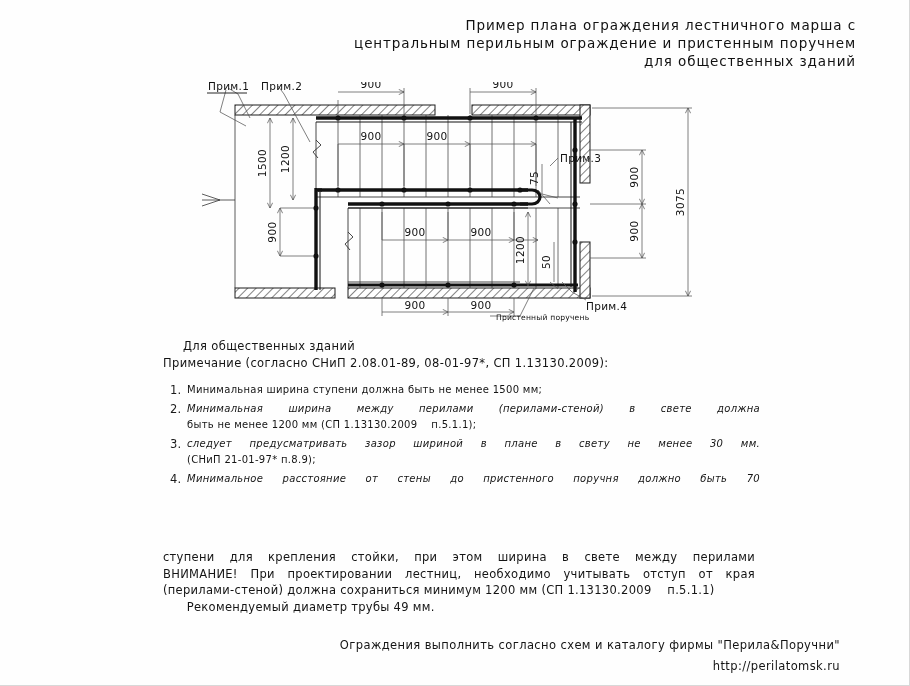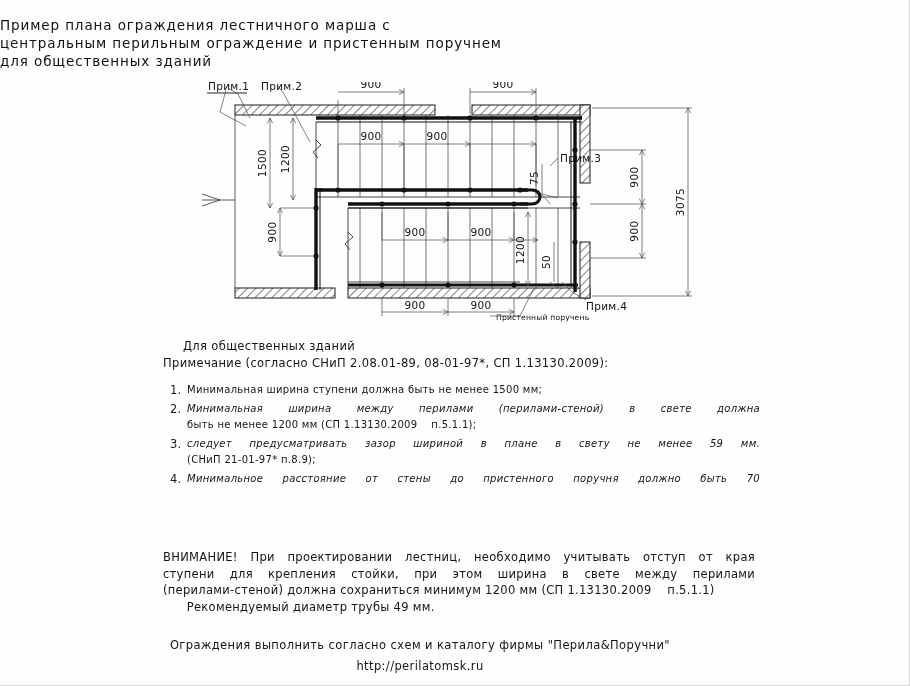--- a/index.html
+++ b/index.html
@@ -22,21 +22,21 @@
     border-right: 1px solid #d8d8d8;
     border-bottom: 1px solid #d8d8d8;
   }
 
   
   .title-block {
     position: absolute;
     top: 16px;
     left: 0;
     width: 856px;
-    text-align: left;
+    text-align: right;
   }
   .title-line {
     font-size: 13.5px;
     letter-spacing: 0.9px;
     line-height: 18px;
     white-space: nowrap;
     color: #111;
   }
 
   
@@ -115,21 +115,21 @@
     white-space: normal;
     text-align: justify;
     text-align-last: justify;
   }
 
   #footer {
     position: absolute;
     left: 0;
     top: 635px;
     width: 840px;
-    text-align: center;
+    text-align: right;
   }
   #footer .ln {
     font-size: 11.5px;
     line-height: 21px;
     letter-spacing: 0.4px;
     color: #141414;
     white-space: nowrap;
   }
 
   
@@ -449,37 +449,37 @@
       <div class="num-label">2.</div>
       <div class="num-body">
         <div class="ln justified">Минимальная ширина между перилами (перилами-стеной) в свете должна</div>
         <div class="ln">быть не менее 1200 мм (СП 1.13130.2009    п.5.1.1);</div>
       </div>
     </div>
 
     <div class="num-item">
       <div class="num-label">3.</div>
       <div class="num-body">
-        <div class="ln justified">следует предусматривать зазор шириной в плане в свету не менее 59 мм.</div>
+        <div class="ln justified">следует предусматривать зазор шириной в плане в свету не менее 30 мм.</div>
         <div class="ln">(СНиП 21-01-97* п.8.9);</div>
       </div>
     </div>
 
     <div class="num-item">
       <div class="num-label">4.</div>
       <div class="num-body">
         <div class="ln justified">Минимальное расстояние от стены до пристенного поручня должно быть 70</div>
       </div>
     </div>
 
   </div>
 
   <div id="attention">
+    <div class="ln jst">ступени для крепления стойки, при этом ширина в свете между перилами</div>
     <div class="ln jst">ВНИМАНИЕ! При проектировании лестниц, необходимо учитывать отступ от края</div>
-    <div class="ln jst">ступени для крепления стойки, при этом ширина в свете между перилами</div>
     <div class="ln">(перилами-стеной) должна сохраниться минимум 1200 мм (СП 1.13130.2009    п.5.1.1)</div>
     <div class="ln">      Рекомендуемый диаметр трубы 49 мм.</div>
   </div>
 
   <div id="footer">
     <div class="ln">Ограждения выполнить согласно схем и каталогу фирмы "Перила&amp;Поручни"</div>
     <div class="ln">http://perilatomsk.ru</div>
   </div>
 
 </div>

